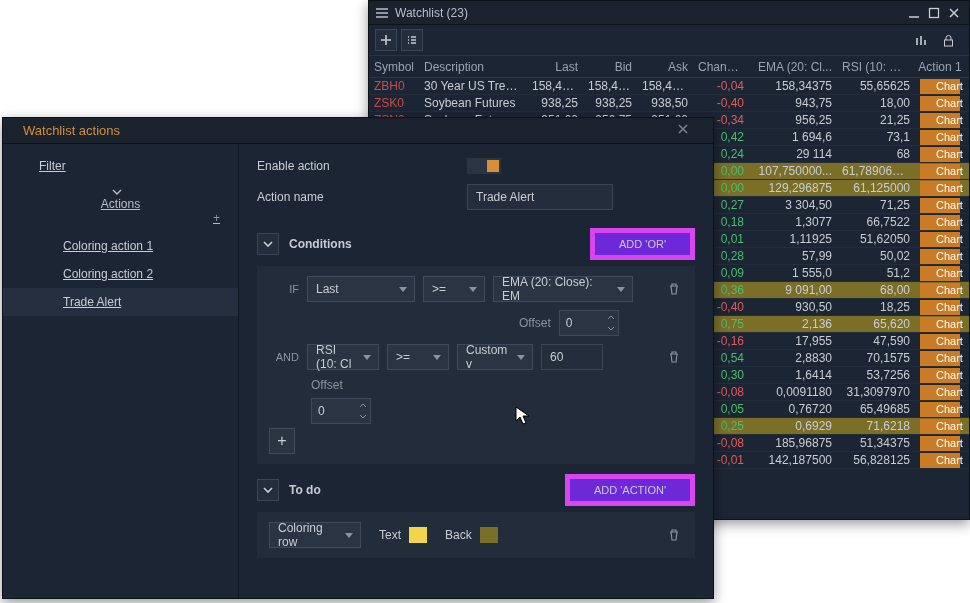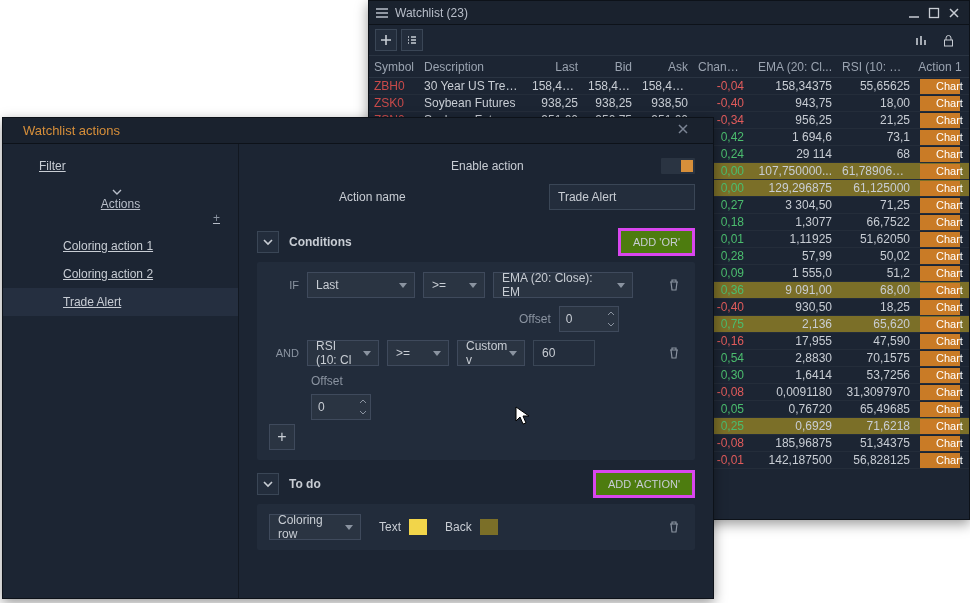--- a/index.html
+++ b/index.html
@@ -44,30 +44,30 @@
 .close-x { width: 16px; height: 16px; cursor: pointer; color: #7b8494; }
 .aw-body { display: flex; height: calc(100% - 26px); }
 .aw-sidebar { width: 236px; background: #1c2533; border-right: 1px solid #121821; padding: 8px 0; }
 .side-item { padding: 7px 18px; color: #c8cdd4; cursor: pointer; display: flex; align-items: center; text-decoration: underline; }
 .side-item.header { color: #b8bec9; flex-direction: column; }
 .side-item.sub { padding-left: 60px; font-size: 12px; }
 .side-item.active { background: #252f40; }
 .side-chevron { width: 12px; margin-right: 6px; display: inline-flex; }
 .side-add { margin-left: auto; color: #8a93a0; cursor: pointer; }
 .aw-main { flex: 1; padding: 14px 18px; overflow: auto; display: flex; flex-direction: column; gap: 10px; }
-.form-row { display: flex; align-items: center; justify-content: flex-end; }
+.form-row { display: flex; align-items: center; }
 .form-label { width: 210px; color: #c8cdd4; }
 .toggle { width: 34px; height: 16px; background: #2a3442; position: relative; cursor: pointer; border-radius: 1px; }
 .toggle .knob { position: absolute; width: 12px; height: 12px; background: #d78f3a; top: 2px; right: 2px; }
 .text-input { background: #232d3c; border: 1px solid #3a4656; color: #c8cdd4; padding: 4px 8px; height: 26px; font-size: 12px; }
 .text-input.name { width: 146px; }
 .panel-row { display: flex; align-items: center; margin-bottom: 6px; }
 .chevron-btn { width: 22px; height: 22px; border: 1px solid #3a4656; background: #232d3c; display: inline-flex; align-items: center; justify-content: center; margin-right: 10px; cursor: pointer; }
 .panel-row .plabel { font-weight: 600; color: #c8cdd4; flex: 1; }
-.btn-pill { background: #4d7c0f; border: 3px solid #d946ef; color: #c8cdd4; padding: 5px 12px; font-size: 11px; cursor: pointer; }
+.btn-pill { background: #6d28d9; border: 5px solid #d946ef; color: #c8cdd4; padding: 5px 24px; font-size: 11px; cursor: pointer; }
 .panel-body { background: #222c3b; border-radius: 2px; padding: 10px 12px; }
 .cond-row { display: flex; align-items: center; gap: 8px; margin-bottom: 8px; }
 .cond-label { width: 30px; color: #8a93a0; font-size: 11px; text-align: right; }
 .select { background: #2a3442; border: 1px solid #3f4a5c; color: #c8cdd4; height: 26px; padding: 0 22px 0 8px; font-size: 12px; position: relative; display: inline-flex; align-items: center; cursor: pointer; }
 .select::after { content: ''; position: absolute; right: 7px; top: 10px; width: 0; height: 0; border-left: 4px solid transparent; border-right: 4px solid transparent; border-top: 5px solid #8a93a0; }
 .sel-a { width: 108px; }
 .sel-op { width: 62px; }
 .sel-b { width: 140px; overflow: hidden; }
 .trash { width: 18px; height: 18px; cursor: pointer; color: #8a93a0; display: inline-flex; align-items: center; justify-content: center; }
 .offset-row { display: flex; align-items: center; gap: 8px; margin-left: 250px; margin-bottom: 8px; color: #8a93a0; font-size: 12px; }
@@ -496,21 +496,21 @@
             </div>
           </div>
           <div class="cond-row">
             <div class="cond-label">AND</div>
             <div class="select" style="width:72px">
                 <span>RSI (10: Cl</span>
               </div>
             <div class="select sel-op">
                 <span>&gt;=</span>
               </div>
-            <div class="select" style="width:68px">
+            <div class="select" style="width:76px">
                 <span>Custom v</span>
               </div>
             <input class="text-input" style="width: 62px;" value="60">
             <div style="flex:1"></div>
             <span class="trash">
                 <svg width="14" height="14" viewBox="0 0 14 14">
                   <path d="M3 4h8M5 4V2h4v2M4 4l1 8h4l1-8" stroke="#8a93a0" fill="none" stroke-width="1.2"></path>
                 </svg>
               </span>
           </div>

